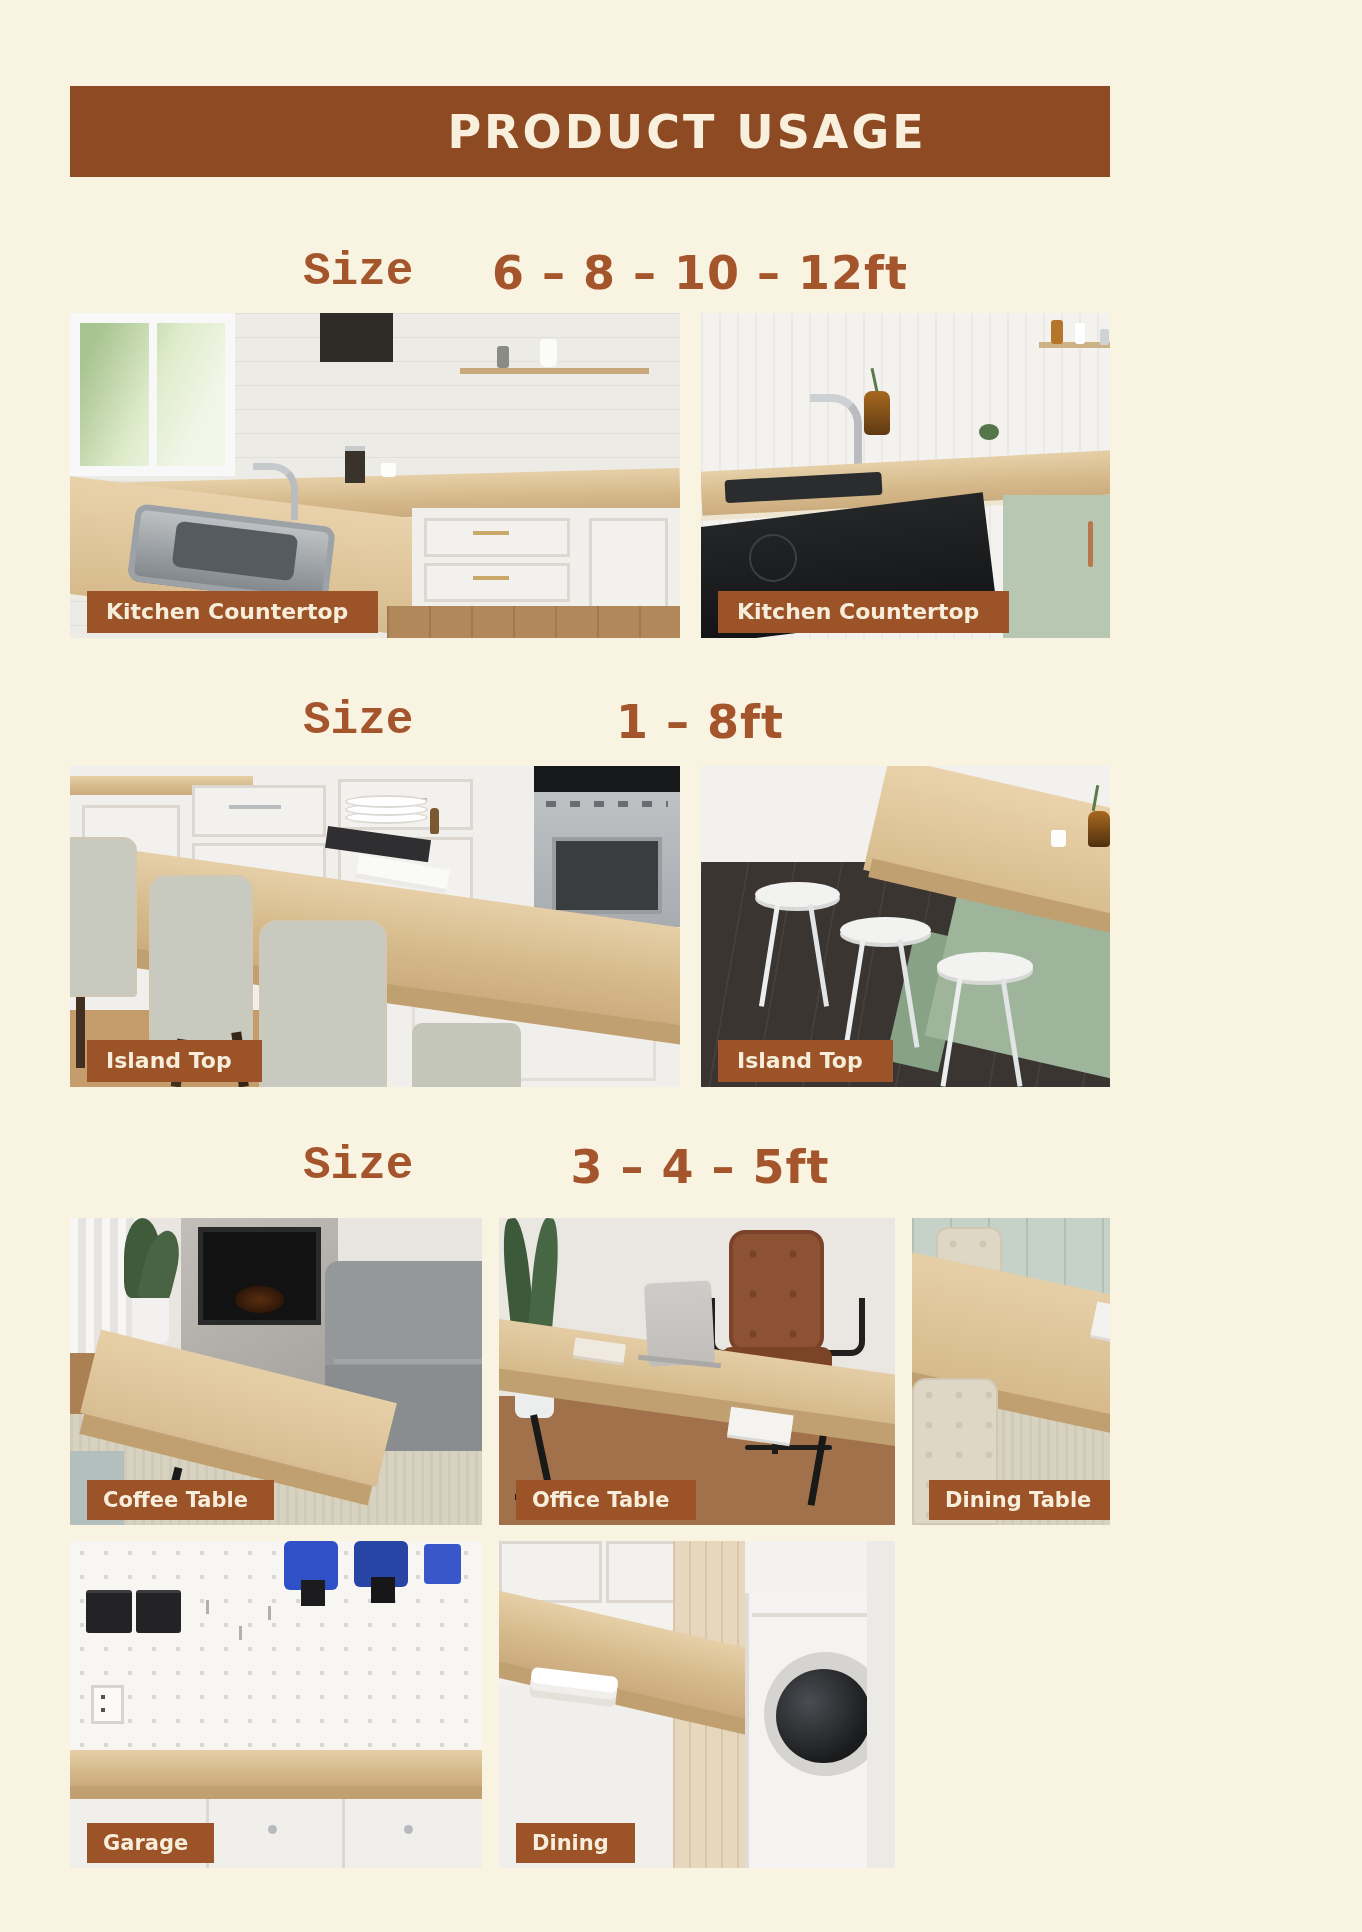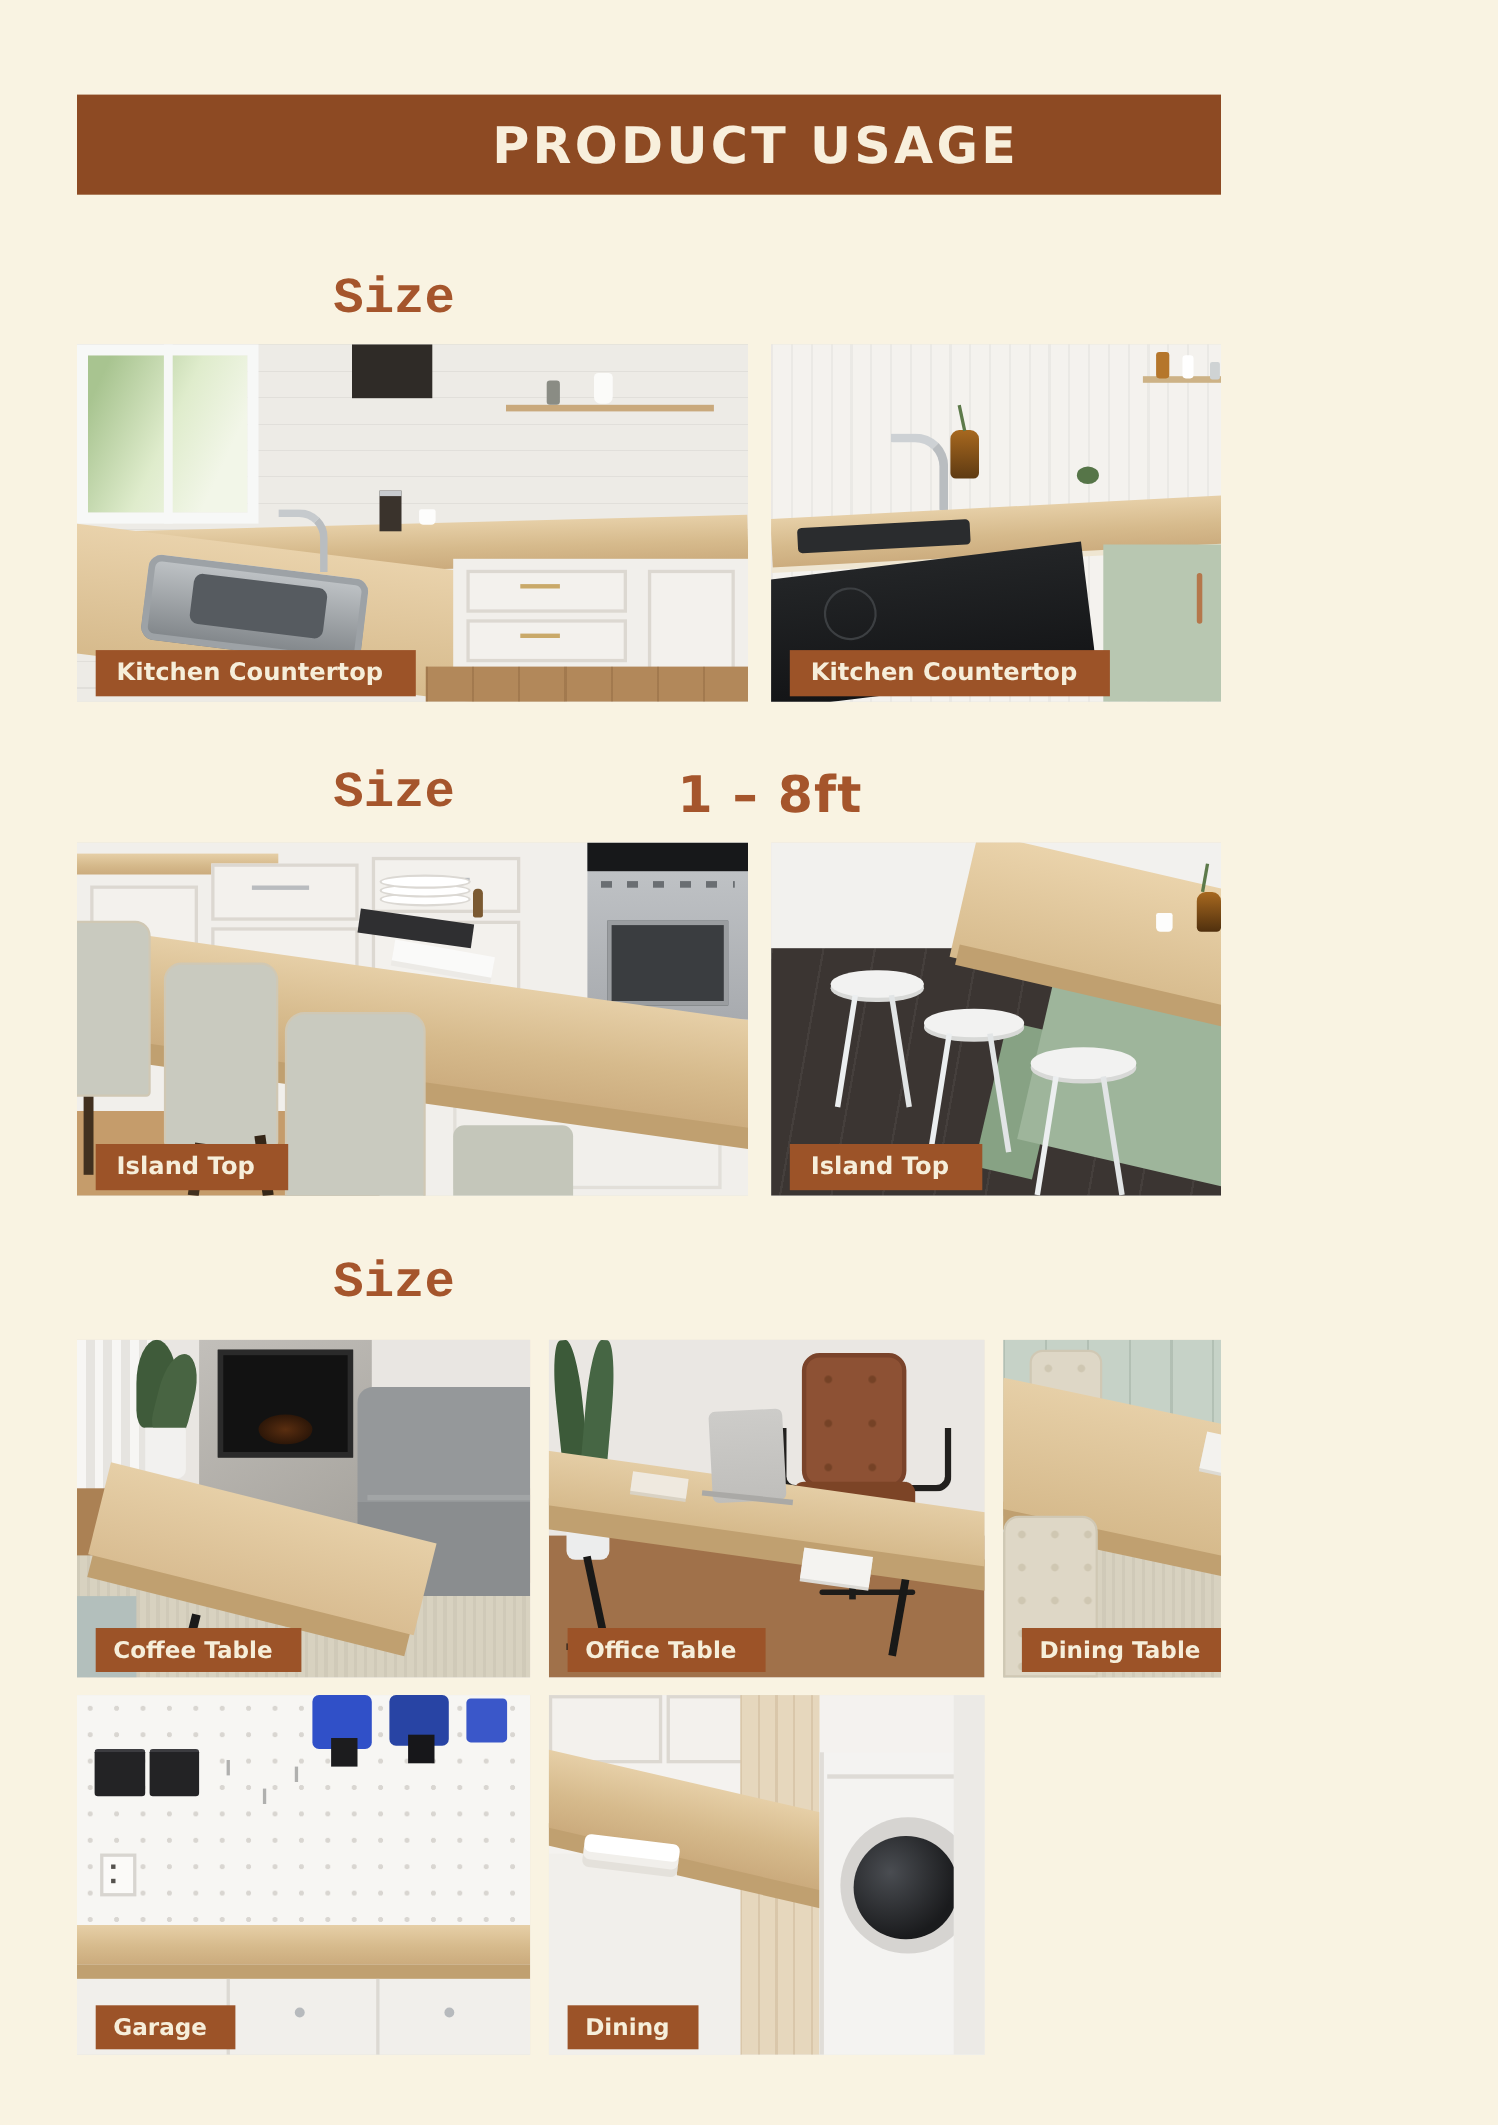--- a/index.html
+++ b/index.html
@@ -51,20 +51,21 @@
 <body>
 
 <div class="page">
 
   <div class="banner">
     <span class="banner-title">PRODUCT USAGE</span>
   </div>
 
   <div class="size-line" style="top:246px">
     <span class="size-label">Size</span>
+    <span class="size-value">6 – 8 – 10 – 12ft</span>
   </div>
 
   <figure class="photo" style="left:70px;top:313px;width:610px;height:325px">
     <div class="scene">
       <i class="tilewall" style="inset:0"></i>
       <i style="left:0;top:0;width:27%;height:50%;background:linear-gradient(115deg,#a8c490 10%,#dfeccc 50%,#f2f6e8 80%);border:10px solid #f7f8f7;box-sizing:border-box"></i>
       <i style="left:13%;top:0;width:8px;height:50%;background:#f7f8f7"></i>
       <i style="left:41%;top:0;width:12%;height:15%;background:#2f2b27"></i>
       <i style="left:64%;top:17%;width:31%;height:6px;background:#c9a97c"></i>
       <i style="left:77%;top:8%;width:17px;height:28px;background:#fbfbf9;border-radius:4px 4px 6px 6px"></i>
@@ -183,20 +184,21 @@
       <i style="left:34%;top:54%;width:5px;height:34%;background:#e2e5e6;transform:rotate(-9deg)"></i>
       <i style="left:39%;top:58%;width:16%;height:9%;background:#f2f2f1;border-radius:50%;box-shadow:0 4px 0 #d8d9d7"></i>
       <i style="left:41%;top:66%;width:5px;height:34%;background:#eceff0;transform:rotate(9deg)"></i>
       <i style="left:51%;top:66%;width:5px;height:34%;background:#e2e5e6;transform:rotate(-9deg)"></i>
     </div>
     <figcaption class="cap">Island Top</figcaption>
   </figure>
 
   <div class="size-line" style="top:1140px">
     <span class="size-label">Size</span>
+    <span class="size-value">3 – 4 – 5ft</span>
   </div>
 
   <figure class="photo row34" style="left:70px;top:1218px;width:412px;height:307px">
     <div class="scene">
       <i style="inset:0;background:#e9e6e2"></i>
       <i style="left:0;top:0;width:17%;height:62%;background:repeating-linear-gradient(90deg,#f7f6f4 0 8px,#e6e4e0 8px 16px)"></i>
       <i style="left:13%;top:0;width:9%;height:26%;background:#3f5b3a;border-radius:50% 50% 20% 20%"></i>
       <i style="left:18%;top:4%;width:8%;height:24%;background:#486442;border-radius:50% 50% 20% 20%;transform:rotate(14deg)"></i>
       <i style="left:15%;top:26%;width:9%;height:15%;background:#f2f1ef;border-radius:0 0 8px 8px"></i>
       <i class="plankfloor" style="left:0;top:44%;width:100%;height:28%;background:#ab8154"></i>

